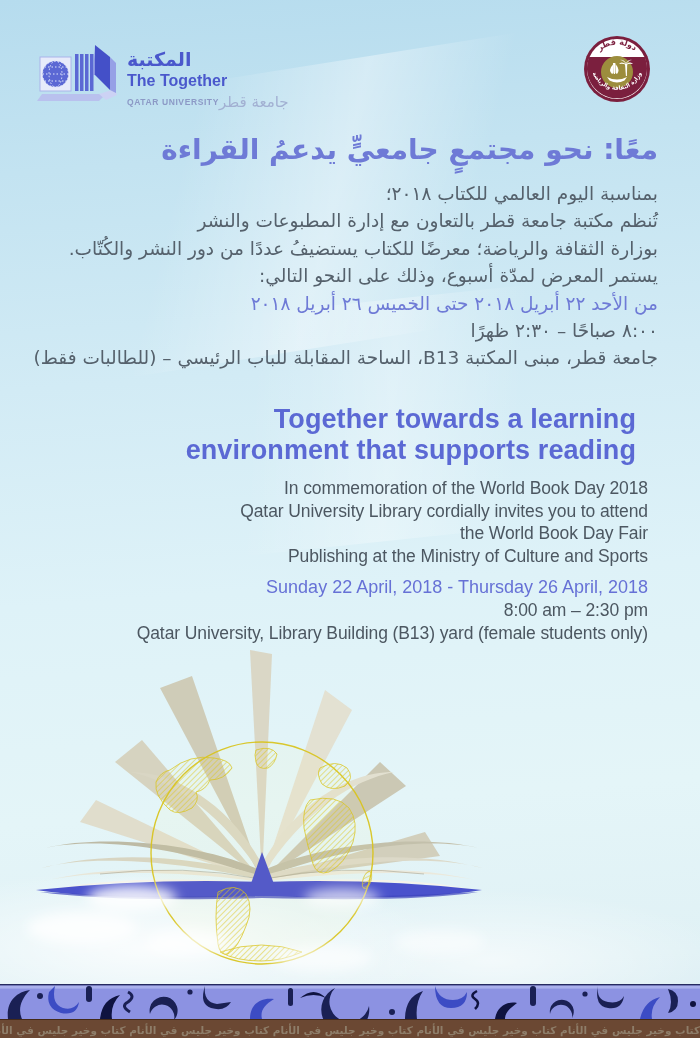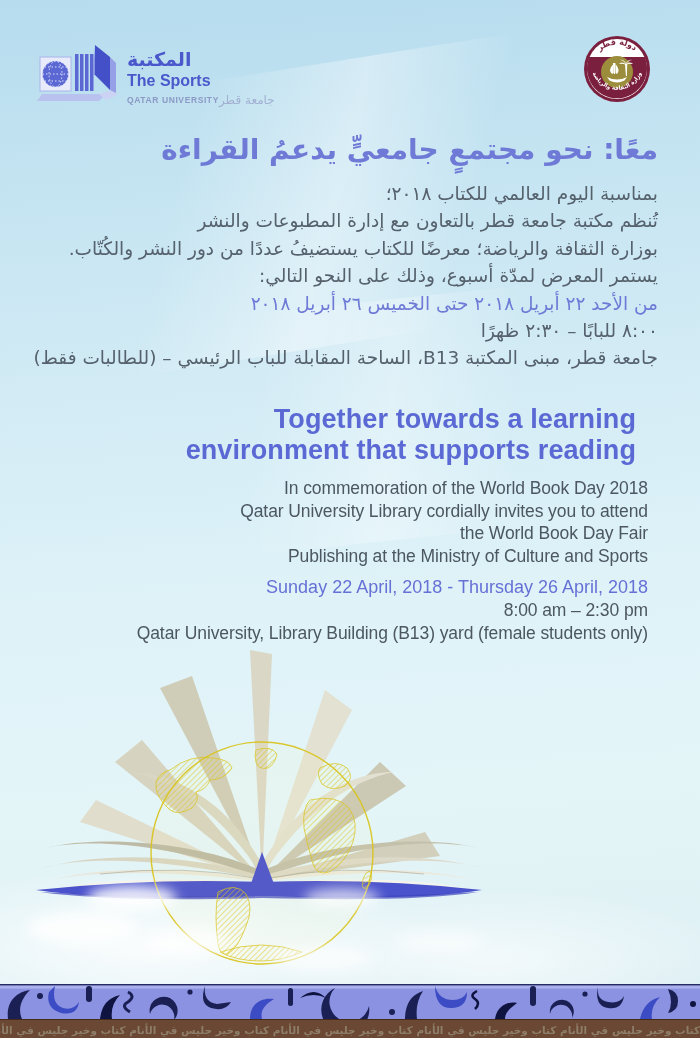--- a/index.html
+++ b/index.html
@@ -19,21 +19,21 @@
                radial-gradient(ellipse 50% 80% at 70% 80%,rgba(255,255,255,.6),rgba(255,255,255,0) 70%);}
   
   .lib-logo{position:absolute;left:36px;top:44px;display:flex;align-items:flex-start;gap:9px;}
   .lib-text{padding-top:6px;font-family:"DejaVu Sans",sans-serif;}
   .lib-ar{font-size:19px;font-weight:bold;color:#4a58cc;line-height:1.05;}
   .lib-en{font-size:16px;font-weight:bold;color:#4a58cc;line-height:1.1;margin-top:2px;
     font-family:"Liberation Sans",sans-serif;}
   .lib-sub{display:flex;align-items:center;margin-top:3px;}
   .lib-sub-en{font-size:8.5px;font-weight:bold;letter-spacing:.6px;color:#8c99c6;
     font-family:"Liberation Sans",sans-serif;}
-  .lib-sub-ar{font-size:12px;color:#a2b0d2;font-family:"DejaVu Sans",sans-serif;}
+  .lib-sub-ar{font-size:15px;color:#a2b0d2;font-family:"DejaVu Sans",sans-serif;}
   .ministry{position:absolute;left:583px;top:35px;}
   
   .arabic{position:absolute;left:30px;right:42px;top:126px;text-align:right;direction:rtl;
     font-family:"DejaVu Sans",sans-serif;}
   .ar-title{font-size:28px;font-weight:bold;color:#6e7ad6;line-height:48px;margin:0 0 6px 0;}
   .ar-line{font-size:18.5px;color:#55616c;line-height:27.4px;}
   .ar-date{font-size:18.5px;color:#6e7ad6;line-height:27.4px;}
   
   .english{position:absolute;left:40px;right:52px;top:392px;text-align:right;}
   .en-title{font-size:27px;font-weight:bold;color:#5b69d4;line-height:30.5px;letter-spacing:.1px;margin:12px;}
@@ -73,21 +73,21 @@
       <rect x="39" y="10" width="3.5" height="37" fill="#5b68d4"></rect>
       <rect x="44" y="10" width="3.5" height="37" fill="#5b68d4"></rect>
       <rect x="49" y="10" width="3.5" height="37" fill="#5b68d4"></rect>
       <rect x="54" y="10" width="3.5" height="37" fill="#5b68d4"></rect>
       <polygon points="59,1 74,13 74,46 59,31" fill="#4450c8"></polygon>
       <polygon points="74,13 80,19 80,49 74,46" fill="#96a0e6"></polygon>
       <polygon points="59,1 57,31 59,31" fill="#8a95e2"></polygon>
     </svg>
     <div class="lib-text">
       <div class="lib-ar">المكتبة</div>
-      <div class="lib-en">The Sports</div>
+      <div class="lib-en">The Together</div>
       <div class="lib-sub">
         <span class="lib-sub-en">QATAR UNIVERSITY</span>
         <span class="lib-sub-ar">جامعة قطر</span>
       </div>
     </div>
   </div>
 
   <div class="ministry">
     <svg width="68" height="68" viewBox="0 0 68 68">
       <circle cx="34" cy="34" r="33" fill="#7b1f3e"></circle>
@@ -113,21 +113,21 @@
     </svg>
   </div>
 
   <div class="arabic">
     <h1 class="ar-title">معًا: نحو مجتمعٍ جامعيٍّ يدعمُ القراءة</h1>
     <div class="ar-line">بمناسبة اليوم العالمي للكتاب ٢٠١٨؛</div>
     <div class="ar-line">تُنظم مكتبة جامعة قطر بالتعاون مع إدارة المطبوعات والنشر</div>
     <div class="ar-line">بوزارة الثقافة والرياضة؛ معرضًا للكتاب يستضيفُ عددًا من دور النشر والكُتّاب.</div>
     <div class="ar-line">يستمر المعرض لمدّة أسبوع، وذلك على النحو التالي:</div>
     <div class="ar-date">من الأحد ٢٢ أبريل ٢٠١٨ حتى الخميس ٢٦ أبريل ٢٠١٨</div>
-    <div class="ar-line">٨:٠٠ للبابًا – ٢:٣٠ ظهرًا</div>
+    <div class="ar-line">٨:٠٠ صباحًا – ٢:٣٠ ظهرًا</div>
     <div class="ar-line">جامعة قطر، مبنى المكتبة B13، الساحة المقابلة للباب الرئيسي – (للطالبات فقط)</div>
   </div>
 
   <div class="english">
     <h2 class="en-title">
       <span>Together towards a learning</span><br>
       <span>environment that supports reading</span>
     </h2>
     <div class="en-body">
       <div class="en-line">In commemoration of the World Book Day 2018</div>

